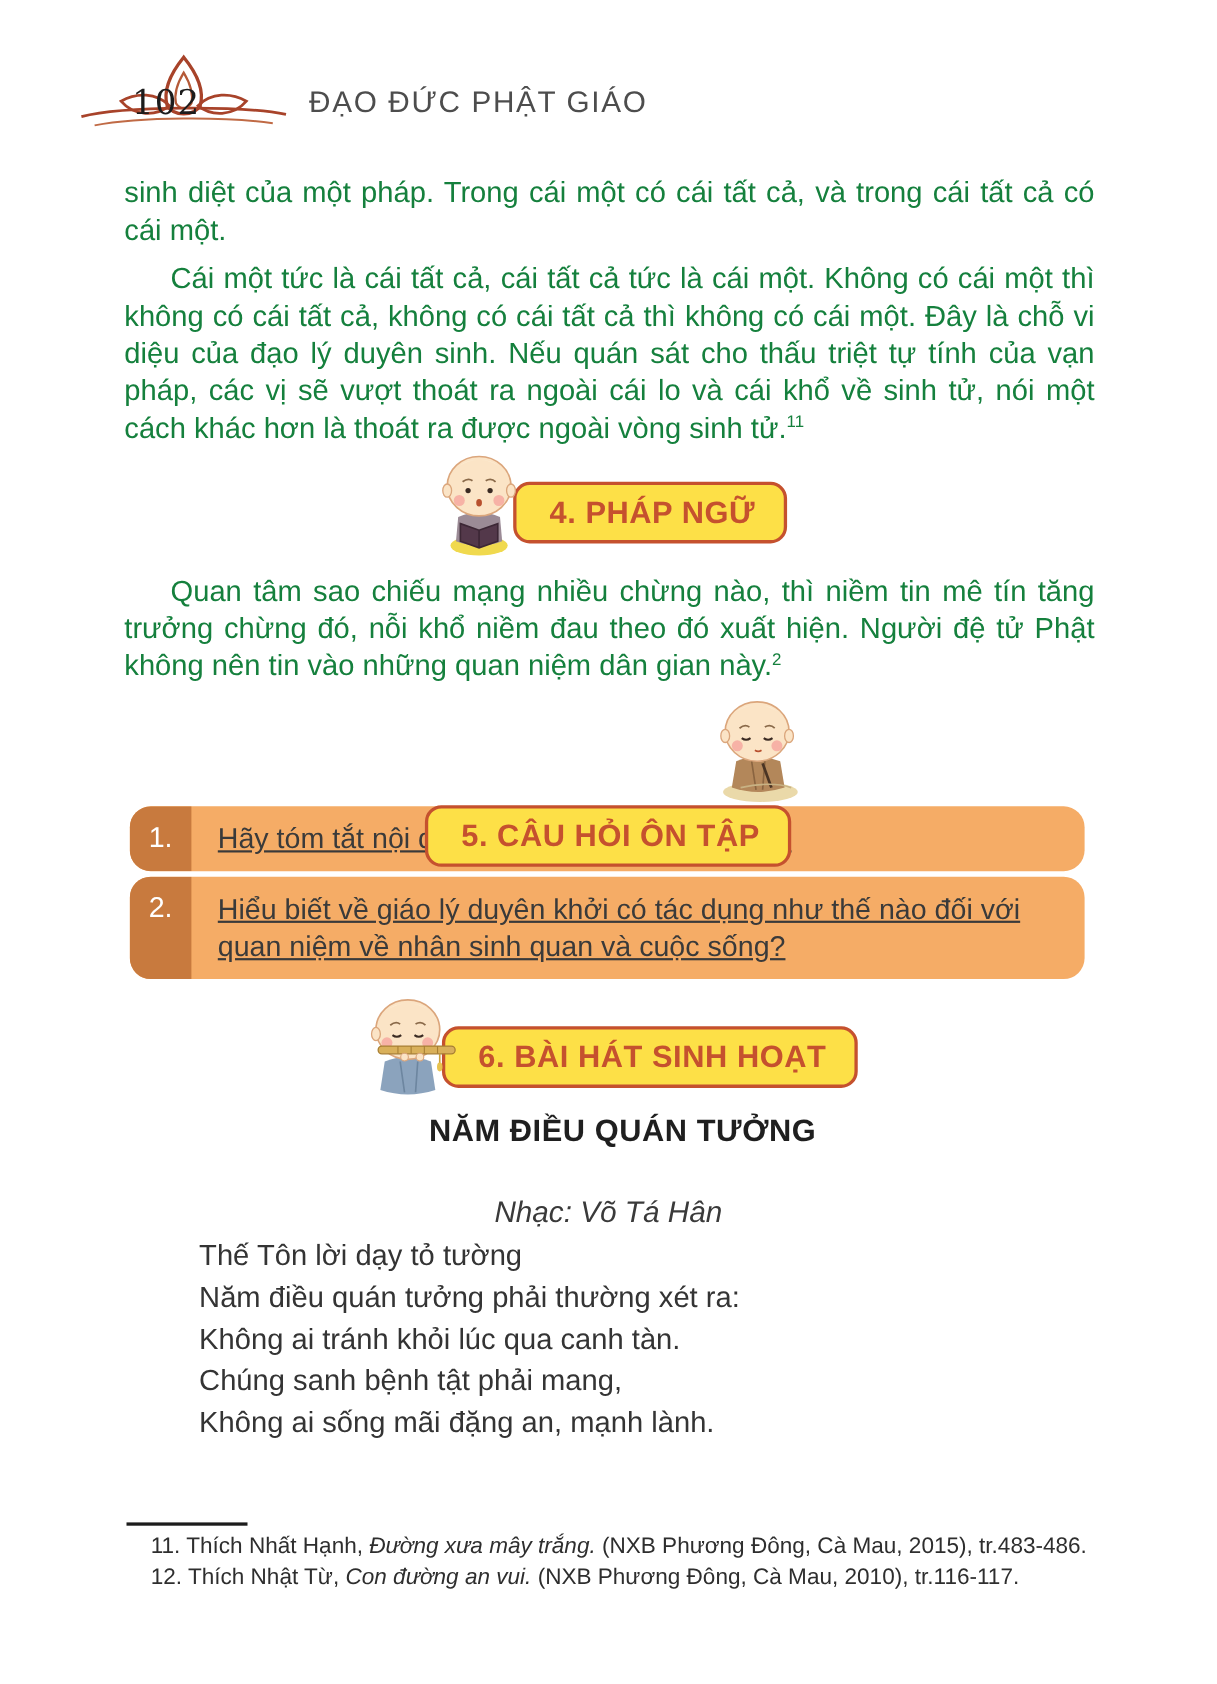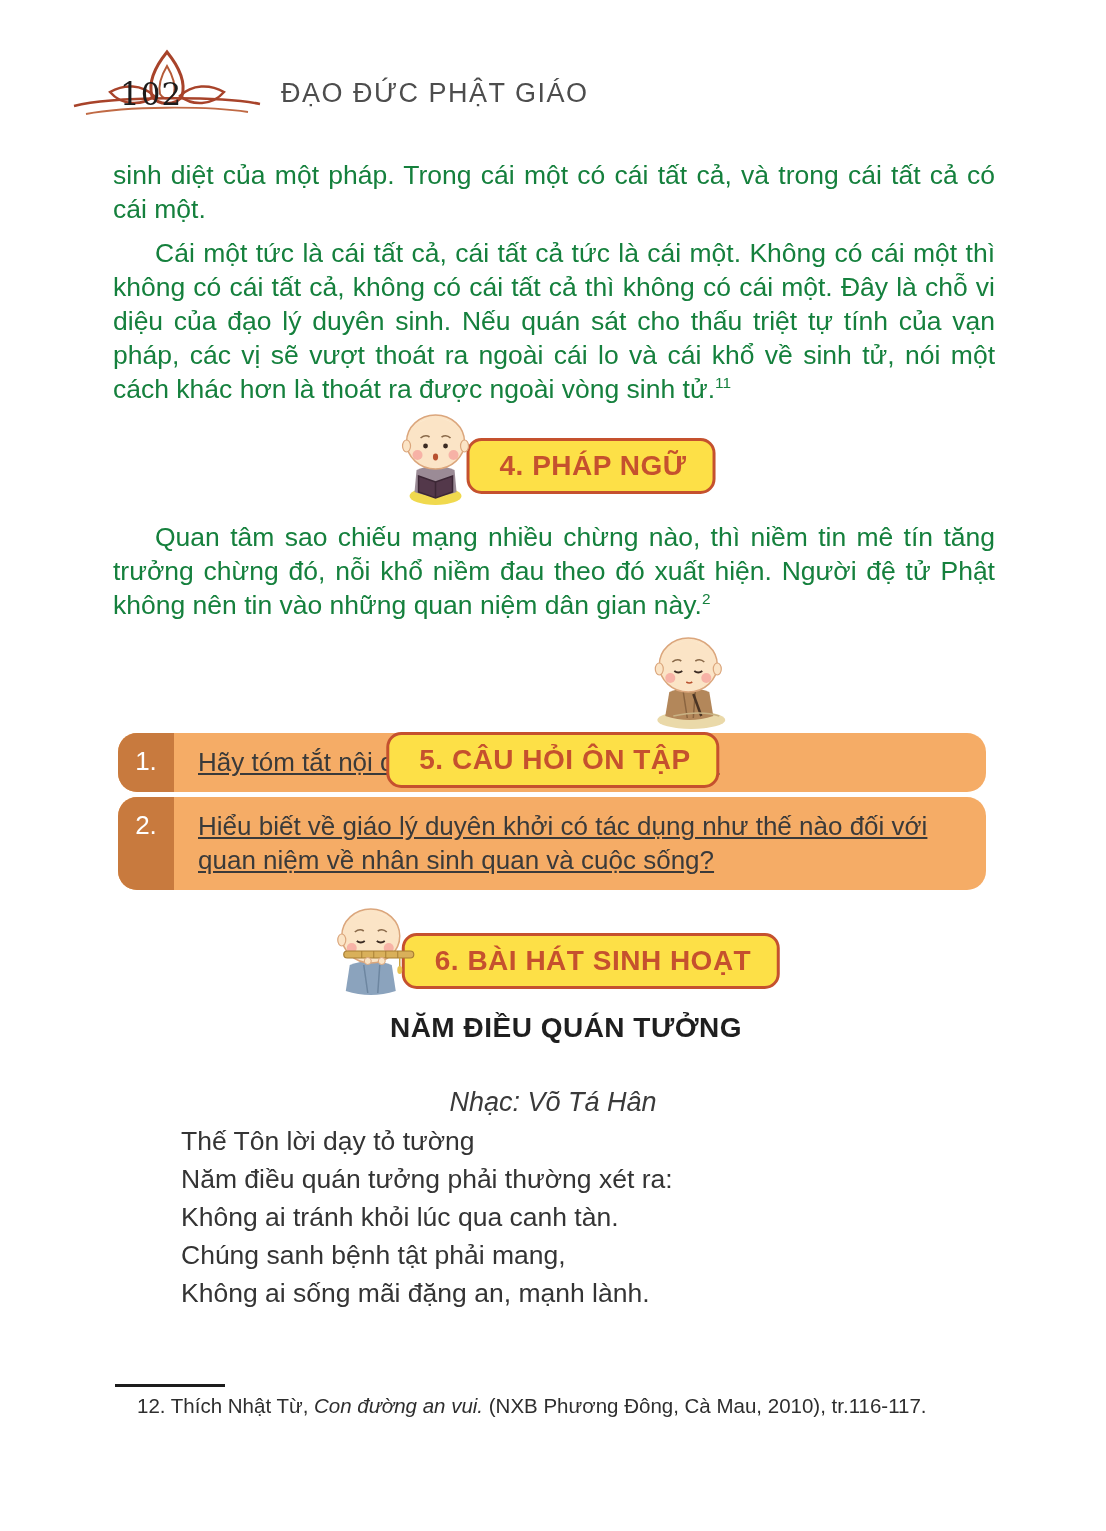--- a/index.html
+++ b/index.html
@@ -208,16 +208,17 @@
   <div class="lyrics" style="top:1122px;">
     <div class="lyric-line">Thế Tôn lời dạy tỏ tường</div>
     <div class="lyric-line">Năm điều quán tưởng phải thường xét ra:</div>
     <div class="lyric-line">Không ai tránh khỏi lúc qua canh tàn.</div>
     <div class="lyric-line">Chúng sanh bệnh tật phải mang,</div>
     <div class="lyric-line">Không ai sống mãi đặng an, mạnh lành.</div>
   </div>
 
   <div class="footnote-rule"></div>
   <div class="footnotes">
+    <div class="footnote"><span>11.</span><span> Thích Nhất Hạnh, </span><span class="book">Đường xưa mây trắng.</span><span> (NXB Phương Đông, Cà Mau, 2015), tr.483-486.</span></div>
     <div class="footnote"><span>12.</span><span> Thích Nhật Từ, </span><span class="book">Con đường an vui.</span><span> (NXB Phương Đông, Cà Mau, 2010), tr.116-117.</span></div>
   </div>
 
 </div>
 
 </body></html>

